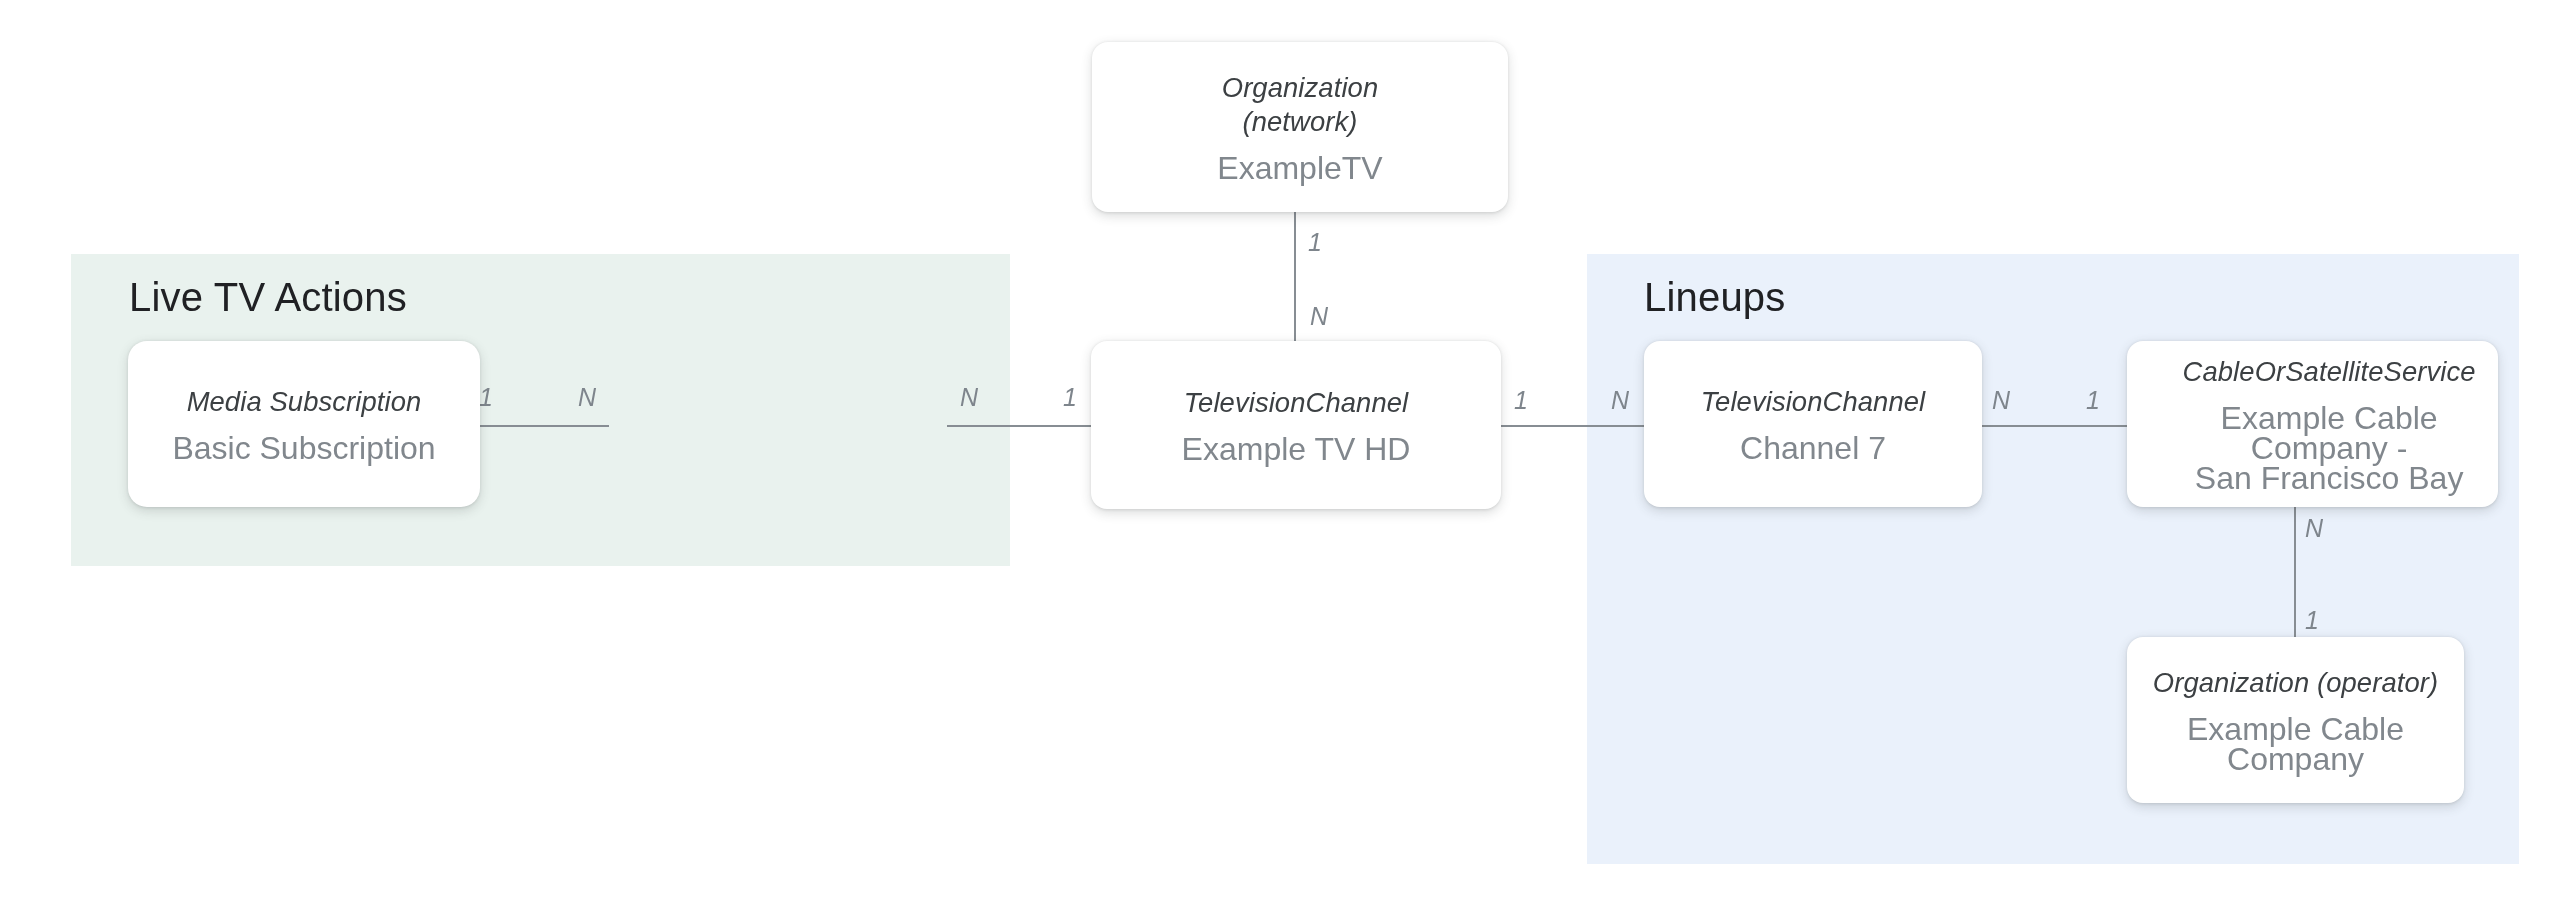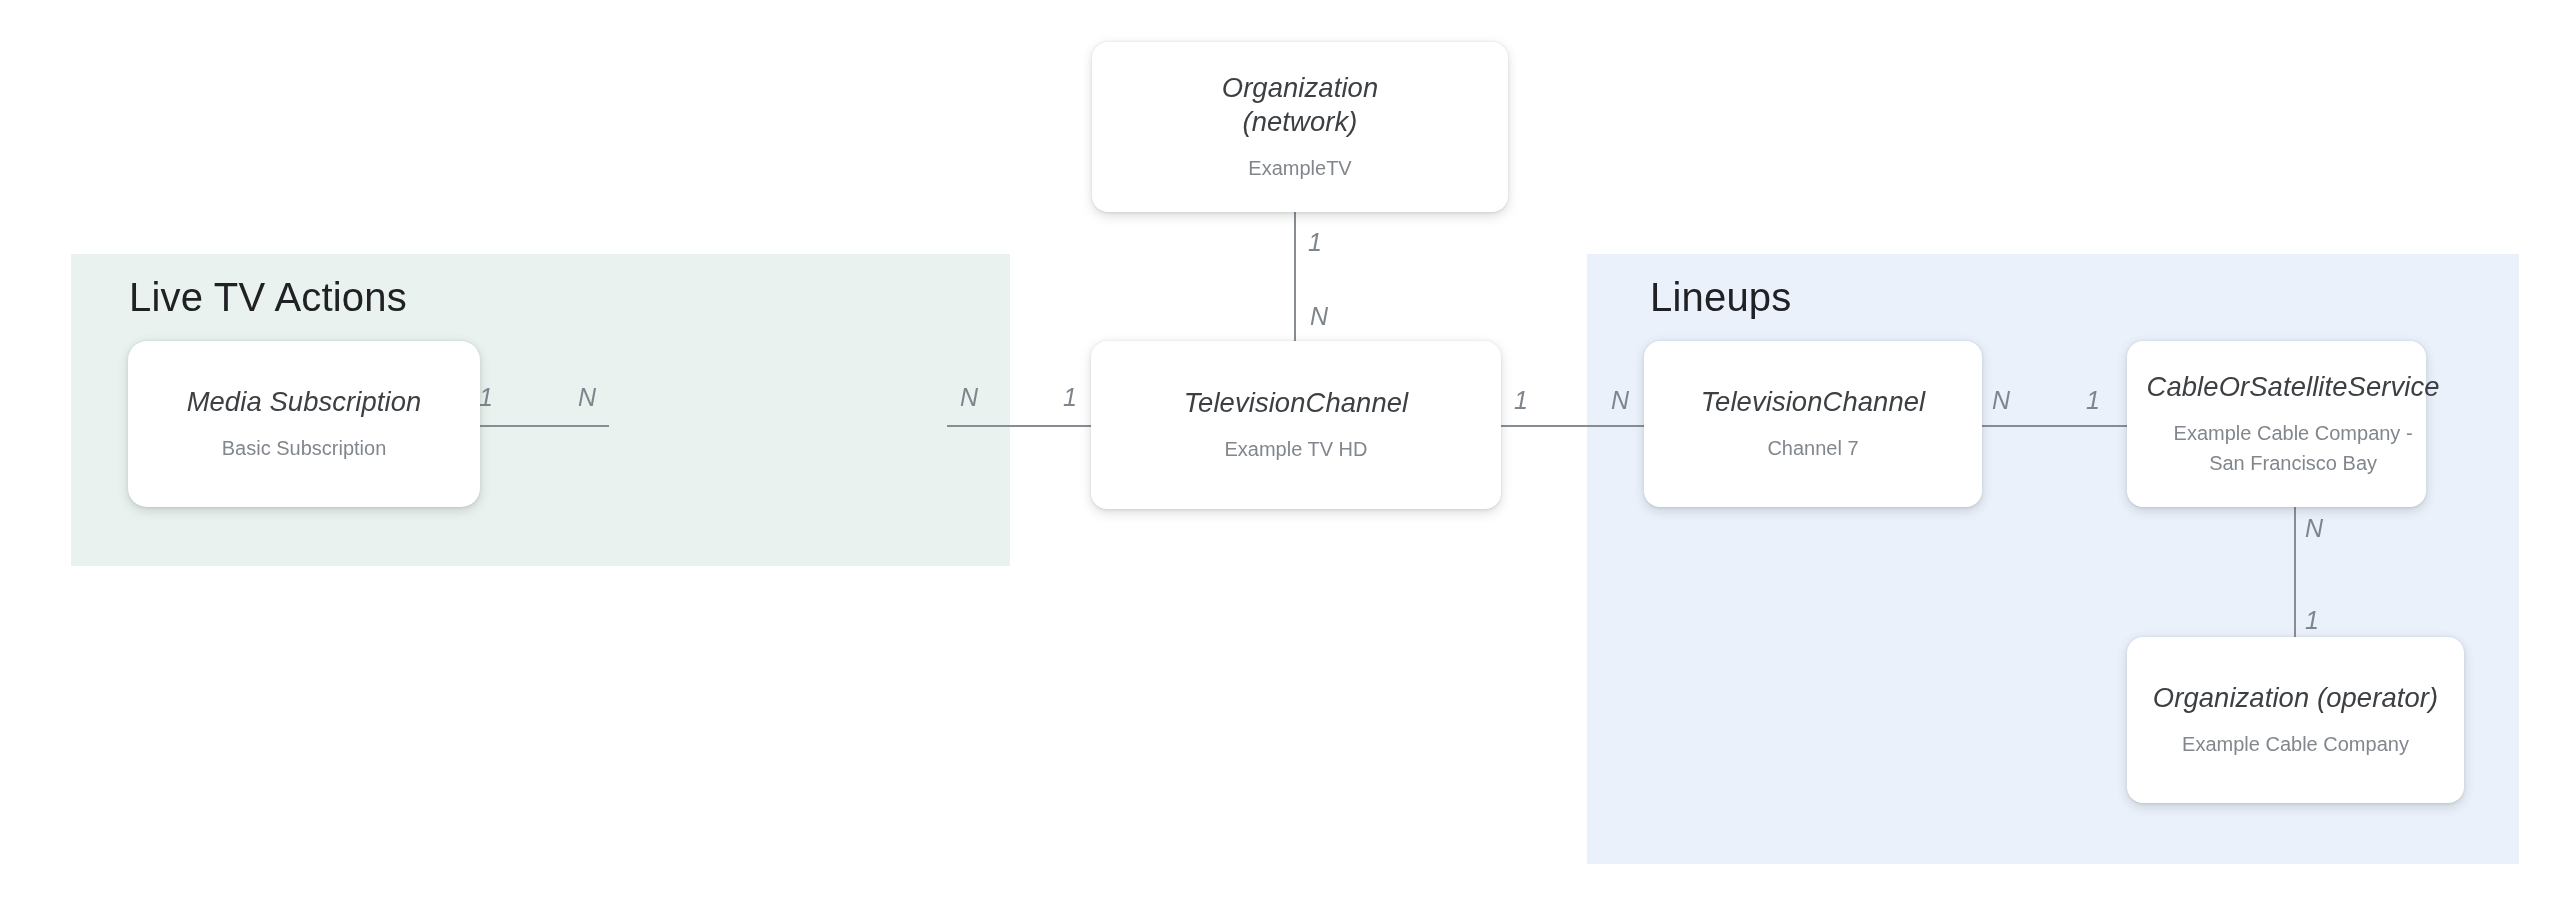--- a/index.html
+++ b/index.html
@@ -32,21 +32,21 @@
   }
   .region-label {
     position: absolute;
     font-size: 40px;
     line-height: 39px;
     color: #202124;
     letter-spacing: 0.2px;
     white-space: nowrap;
   }
   .region-green .region-label { left: 58px; top: 24px; }
-  .region-blue  .region-label { left: 63px; top: 24px; }
+  .region-blue  .region-label { left: 57px; top: 24px; }
 
   
   .line {
     position: absolute;
     background: #878D93;
   }
   .line.h { height: 1.8px; }
   .line.v { width: 1.8px; }
   #line-media-action        { left: 464px;  top: 425px; width: 145px; }
   #line-action-broadcast    { left: 947px; top: 425px; width: 145px; }
@@ -95,31 +95,31 @@
   }
   .node-title {
     font-size: 27.4px;
     line-height: 34px;
     color: #3C4043;
     letter-spacing: 0.1px;
     white-space: pre-line;
     font-style: italic;
   }
   .node-subtitle {
-    font-size: 20px;
+    font-size: 32px;
     line-height: 30px;
     color: #81878D;
     white-space: pre-line;
   }
   #node-org-network { left: 1092px; top: 42px;  width: 416px; height: 170px; }
   #node-media       { left: 128px;  top: 341px; width: 352px; height: 166px; border-radius: 19px; }
   #node-action      { left: 609px;  top: 341px; width: 338px; height: 166px; }
   #node-broadcast   { left: 1091px; top: 341px; width: 410px; height: 168px; }
   #node-tv          { left: 1644px; top: 341px; width: 338px; height: 166px; }
-  #node-cable       { left: 2127px; top: 341px; width: 299px; height: 166px; padding-left: 42px; }
+  #node-cable       { left: 2127px; top: 341px; width: 371px; height: 166px; padding-left: 42px; }
   #node-operator    { left: 2127px; top: 637px; width: 337px; height: 166px; }
 </style>
 </head>
 <body>
 
 <div class="canvas">
 
   <div class="region region-green">
     <div class="region-label">Live TV Actions</div>
   </div>

